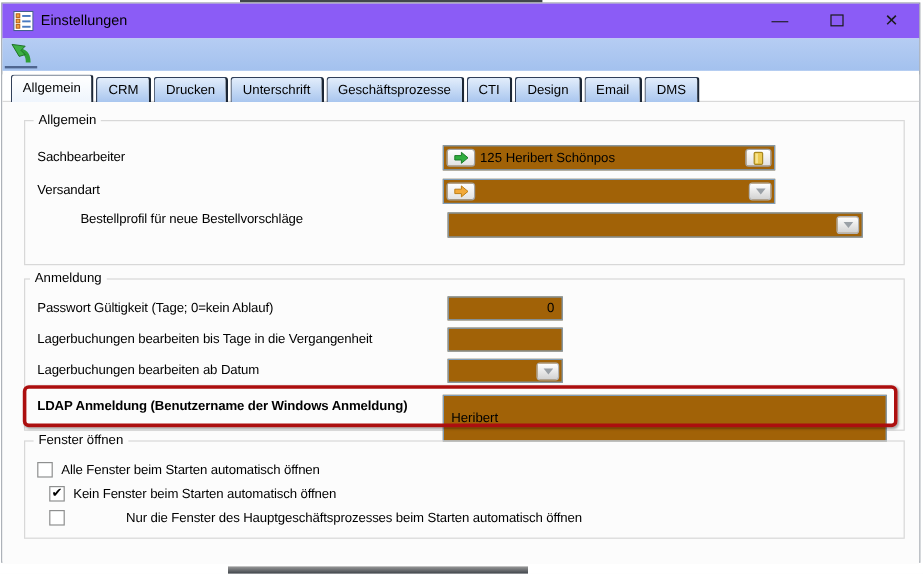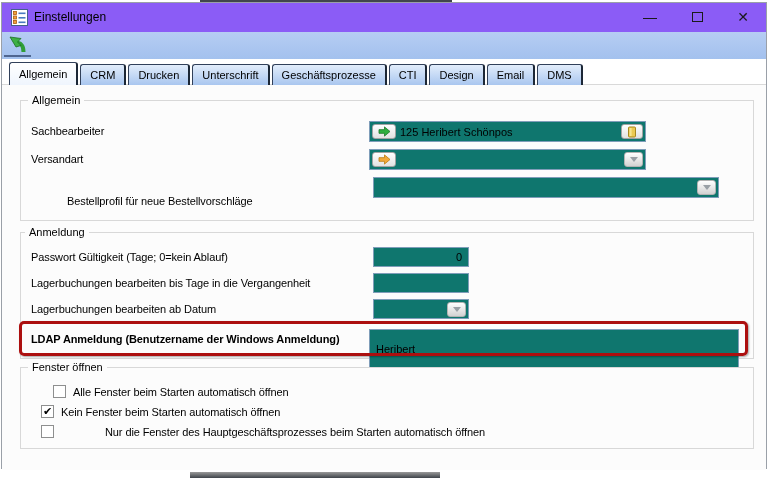--- a/index.html
+++ b/index.html
@@ -69,21 +69,21 @@
   }
 
   .groupbox { position:absolute; border:1px solid #d8d8d8; }
   .group-title {
     position:absolute; font-size:11px; color:#000; background:#fcfcfc;
     padding:0 4px; white-space:nowrap;
   }
   .lbl { position:absolute; font-size:11px; color:#000; white-space:nowrap; letter-spacing:-0.1px; }
 
   .field {
-    position:absolute; background:#0f766e; border:1px solid #7f9db9;
+    position:absolute; background:#a16207; border:1px solid #7f9db9;
     display:flex; align-items:center; font-size:11px; color:#000;
     padding:0 2px; overflow:hidden;
   }
   .field .txt { flex:1; padding-left:4px; white-space:nowrap; }
   .field .txt.right { text-align:right; padding-right:4px; }
 
   .mini-btn {
     width:24px; height:15px; border:1px solid #a3a3a3; border-radius:3px;
     background:linear-gradient(#fefefe,#e2e2e2);
     display:flex; align-items:center; justify-content:center; flex:none;
@@ -191,21 +191,21 @@
       <svg width="13" height="11" viewBox="0 0 14 12">
         <polygon points="1,4 7,4 7,1 13,6 7,11 7,8 1,8" fill="#f2a93a" stroke="#bd7d12" stroke-width="0.9"></polygon>
       </svg>
     </div>
     <div class="txt"></div>
     <div class="dd-btn">
         <div class="dd-tri"></div>
       </div>
   </div>
 
-  <div class="lbl" style="left:29px;top:192px;padding-left:36px;">Bestellprofil für neue Bestellvorschläge</div>
+  <div class="lbl" style="left:29px;top:174px;padding-left:36px;">Bestellprofil für neue Bestellvorschläge</div>
   <div class="field" style="left:371px;top:174px;width:346px;height:21px;">
     <div class="txt"></div>
     <div class="dd-btn">
         <div class="dd-tri"></div>
       </div>
   </div>
 
   <div class="groupbox" style="left:18px;top:229px;width:734px;height:127px;"></div>
   <div class="group-title" style="left:23px;top:223px;">Anmeldung</div>
 
@@ -229,21 +229,21 @@
 
   <div class="lbl" style="left:29px;top:330px;font-weight:bold;">LDAP Anmeldung (Benutzername der Windows Anmeldung)</div>
   <div class="field" style="left:367px;top:326px;width:370px;height:39px;">
     <div class="txt">Heribert</div>
   </div>
   <div class="highlight-red"></div>
 
   <div class="groupbox" style="left:18px;top:364px;width:734px;height:82px;"></div>
   <div class="group-title" style="left:26px;top:358px;">Fenster öffnen</div>
 
-  <div class="check-row" style="left:51px;top:382px;align-items:center;">
+  <div class="check-row" style="left:29px;top:382px;align-items:center;">
     <div class="checkbox">
         <span></span>
       </div>
     <div class="check-label">Alle Fenster beim Starten automatisch öffnen</div>
   </div>
   <div class="check-row" style="left:39px;top:402px;">
     <div class="checkbox">
         <span>✔</span>
       </div>
     <div class="check-label">Kein Fenster beim Starten automatisch öffnen</div>

